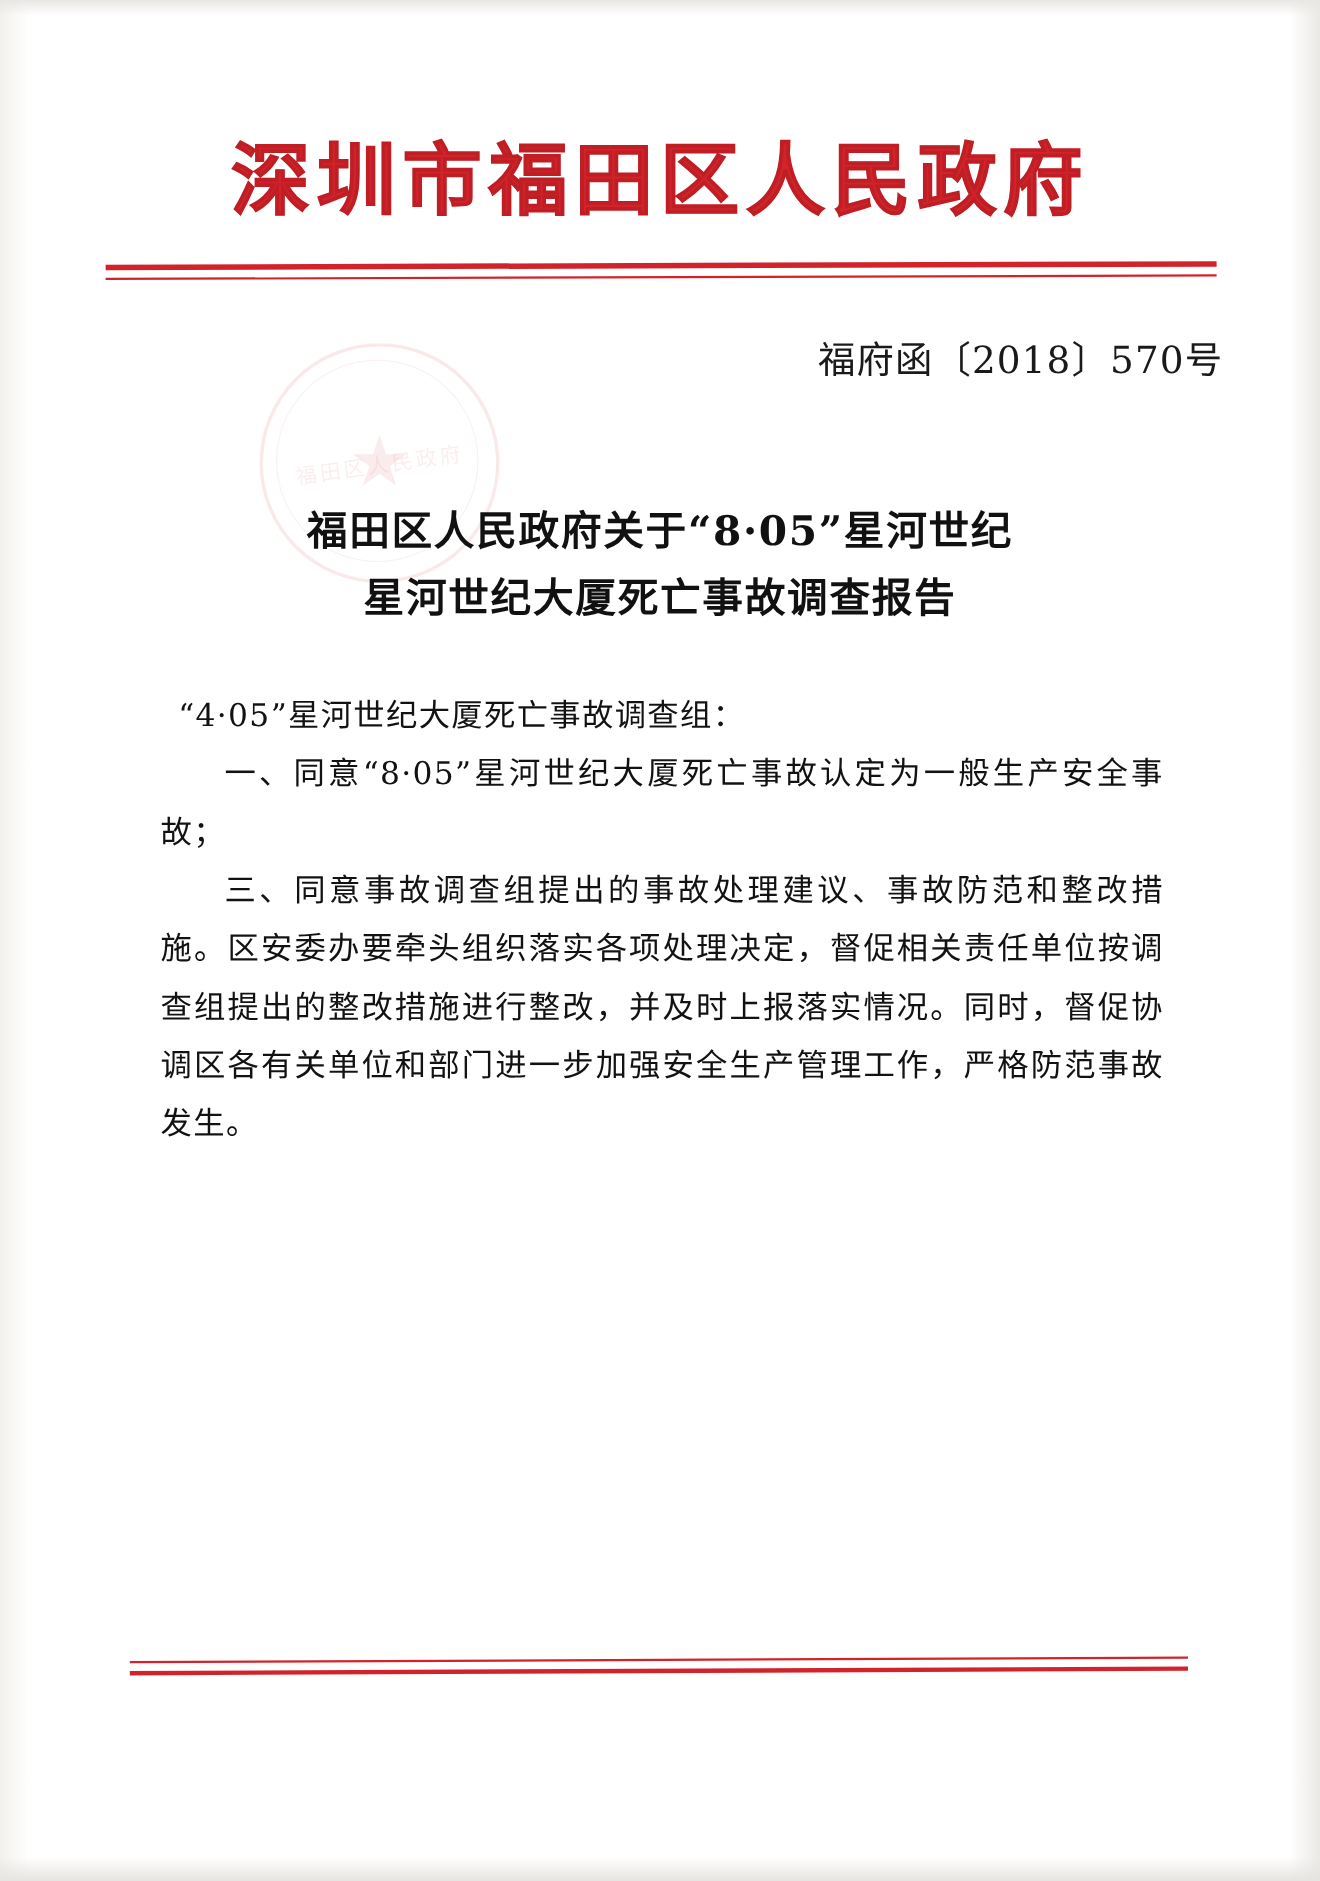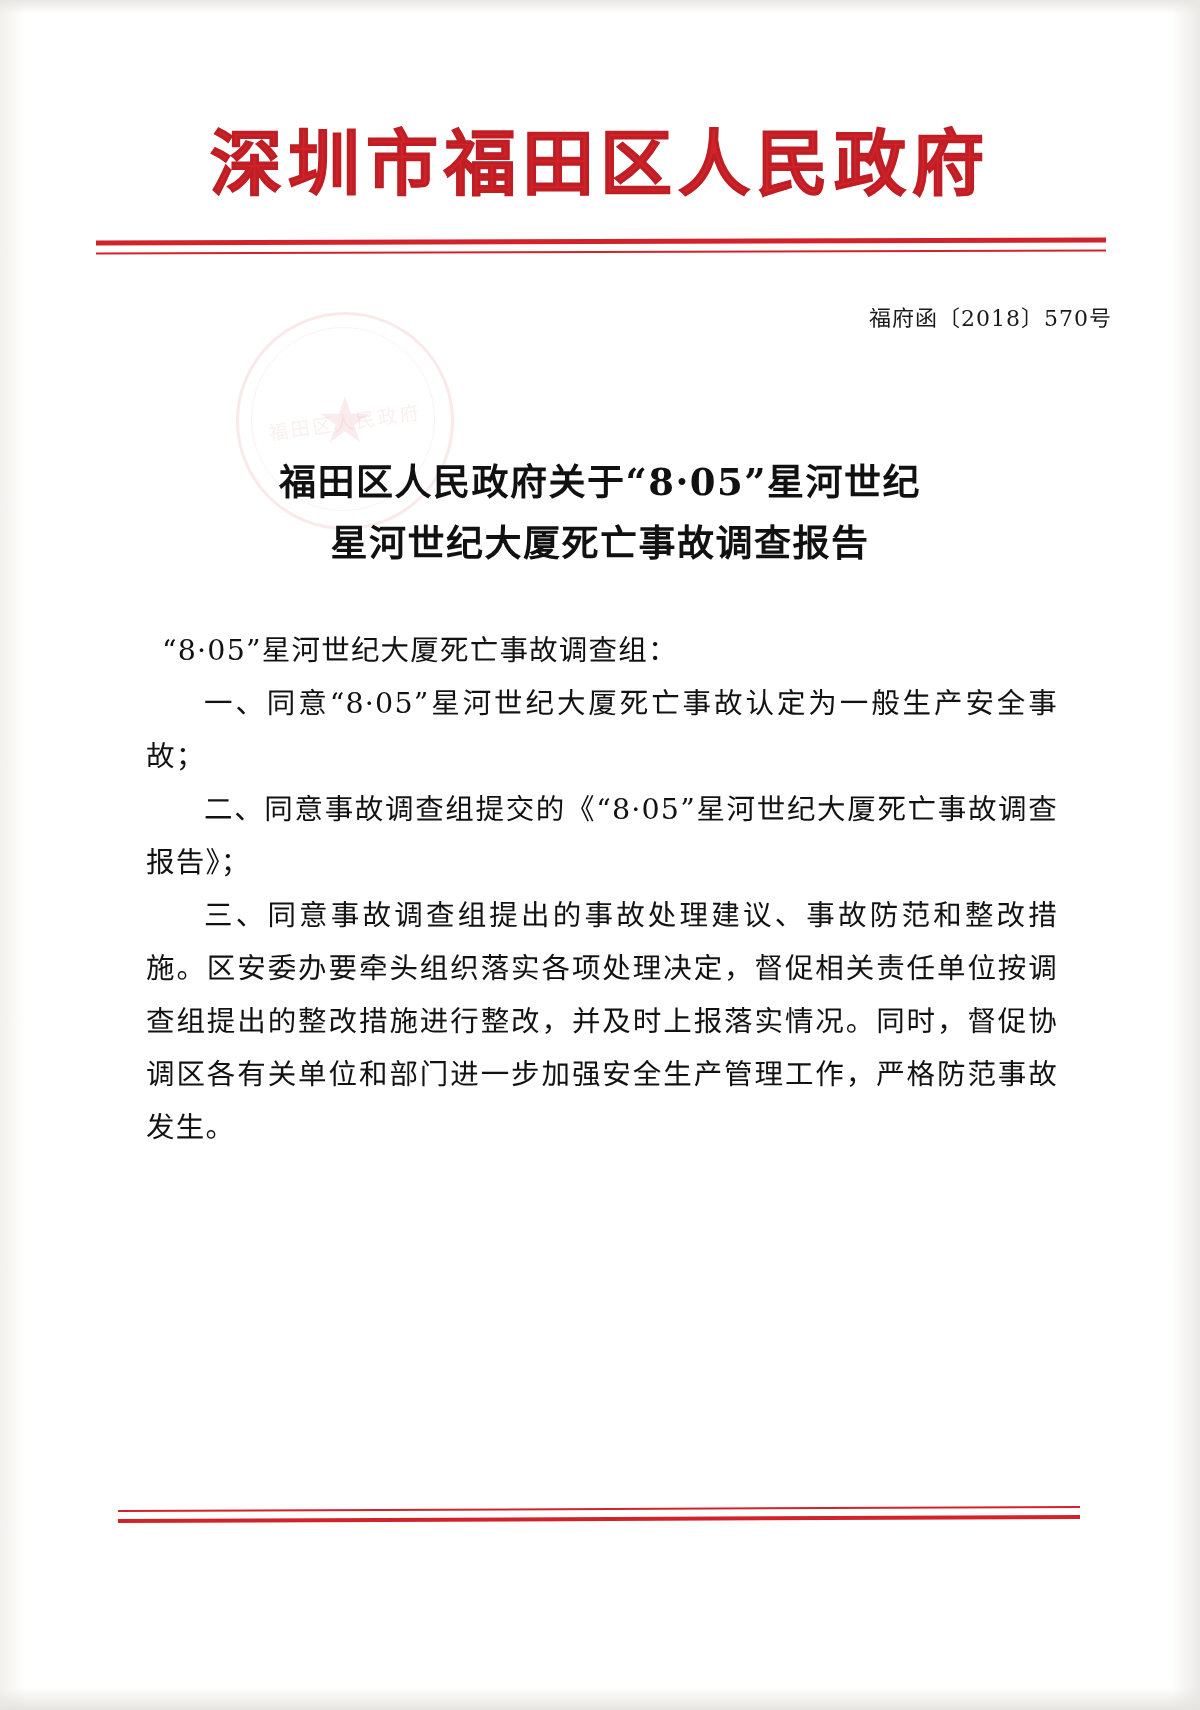--- a/index.html
+++ b/index.html
@@ -76,21 +76,21 @@
     width: 1010px; height: 2px;
     background: #d2232a;
     transform: rotate(-0.18deg);
   }
 
   
   .doc-number {
     position: absolute;
     right: 120px;
     top: 300px;
-    font-size: 22px;
+    font-size: 34px;
     letter-spacing: 1px;
     color: #1a1a1a;
     font-family: "DejaVu Serif", "Liberation Serif", serif;
   }
 
   
   .seal {
     position: absolute;
     left: 236px;
     top: 312px;
@@ -213,23 +213,22 @@
     <div class="seal-star">★</div>
     <div class="seal-text">福田区人民政府</div>
   </div>
 
   <div class="title-block">
     <div class="title-line">福田区人民政府关于“8·05”星河世纪</div>
     <div class="title-line">星河世纪大厦死亡事故调查报告</div>
   </div>
 
   <div class="body-block">
-    <p class="para salutation">“8·05”星河世纪大厦死亡事故调查组：</p>
+    <p class="para salutation">“4·05”星河世纪大厦死亡事故调查组：</p>
     <p class="para indent">一、同意“8·05”星河世纪大厦死亡事故认定为一般生产安全事故；</p>
-    <p class="para indent">二、同意事故调查组提交的《“8·05”星河世纪大厦死亡事故调查报告》；</p>
     <p class="para indent">三、同意事故调查组提出的事故处理建议、事故防范和整改措施。区安委办要牵头组织落实各项处理决定，督促相关责任单位按调查组提出的整改措施进行整改，并及时上报落实情况。同时，督促协调区各有关单位和部门进一步加强安全生产管理工作，严格防范事故发生。</p>
   </div>
 
   <div class="rule-bottom-wrap">
     <div class="rule-bottom-thin"></div>
     <div class="rule-bottom-thick"></div>
   </div>
 </div>
 
 </body></html>

